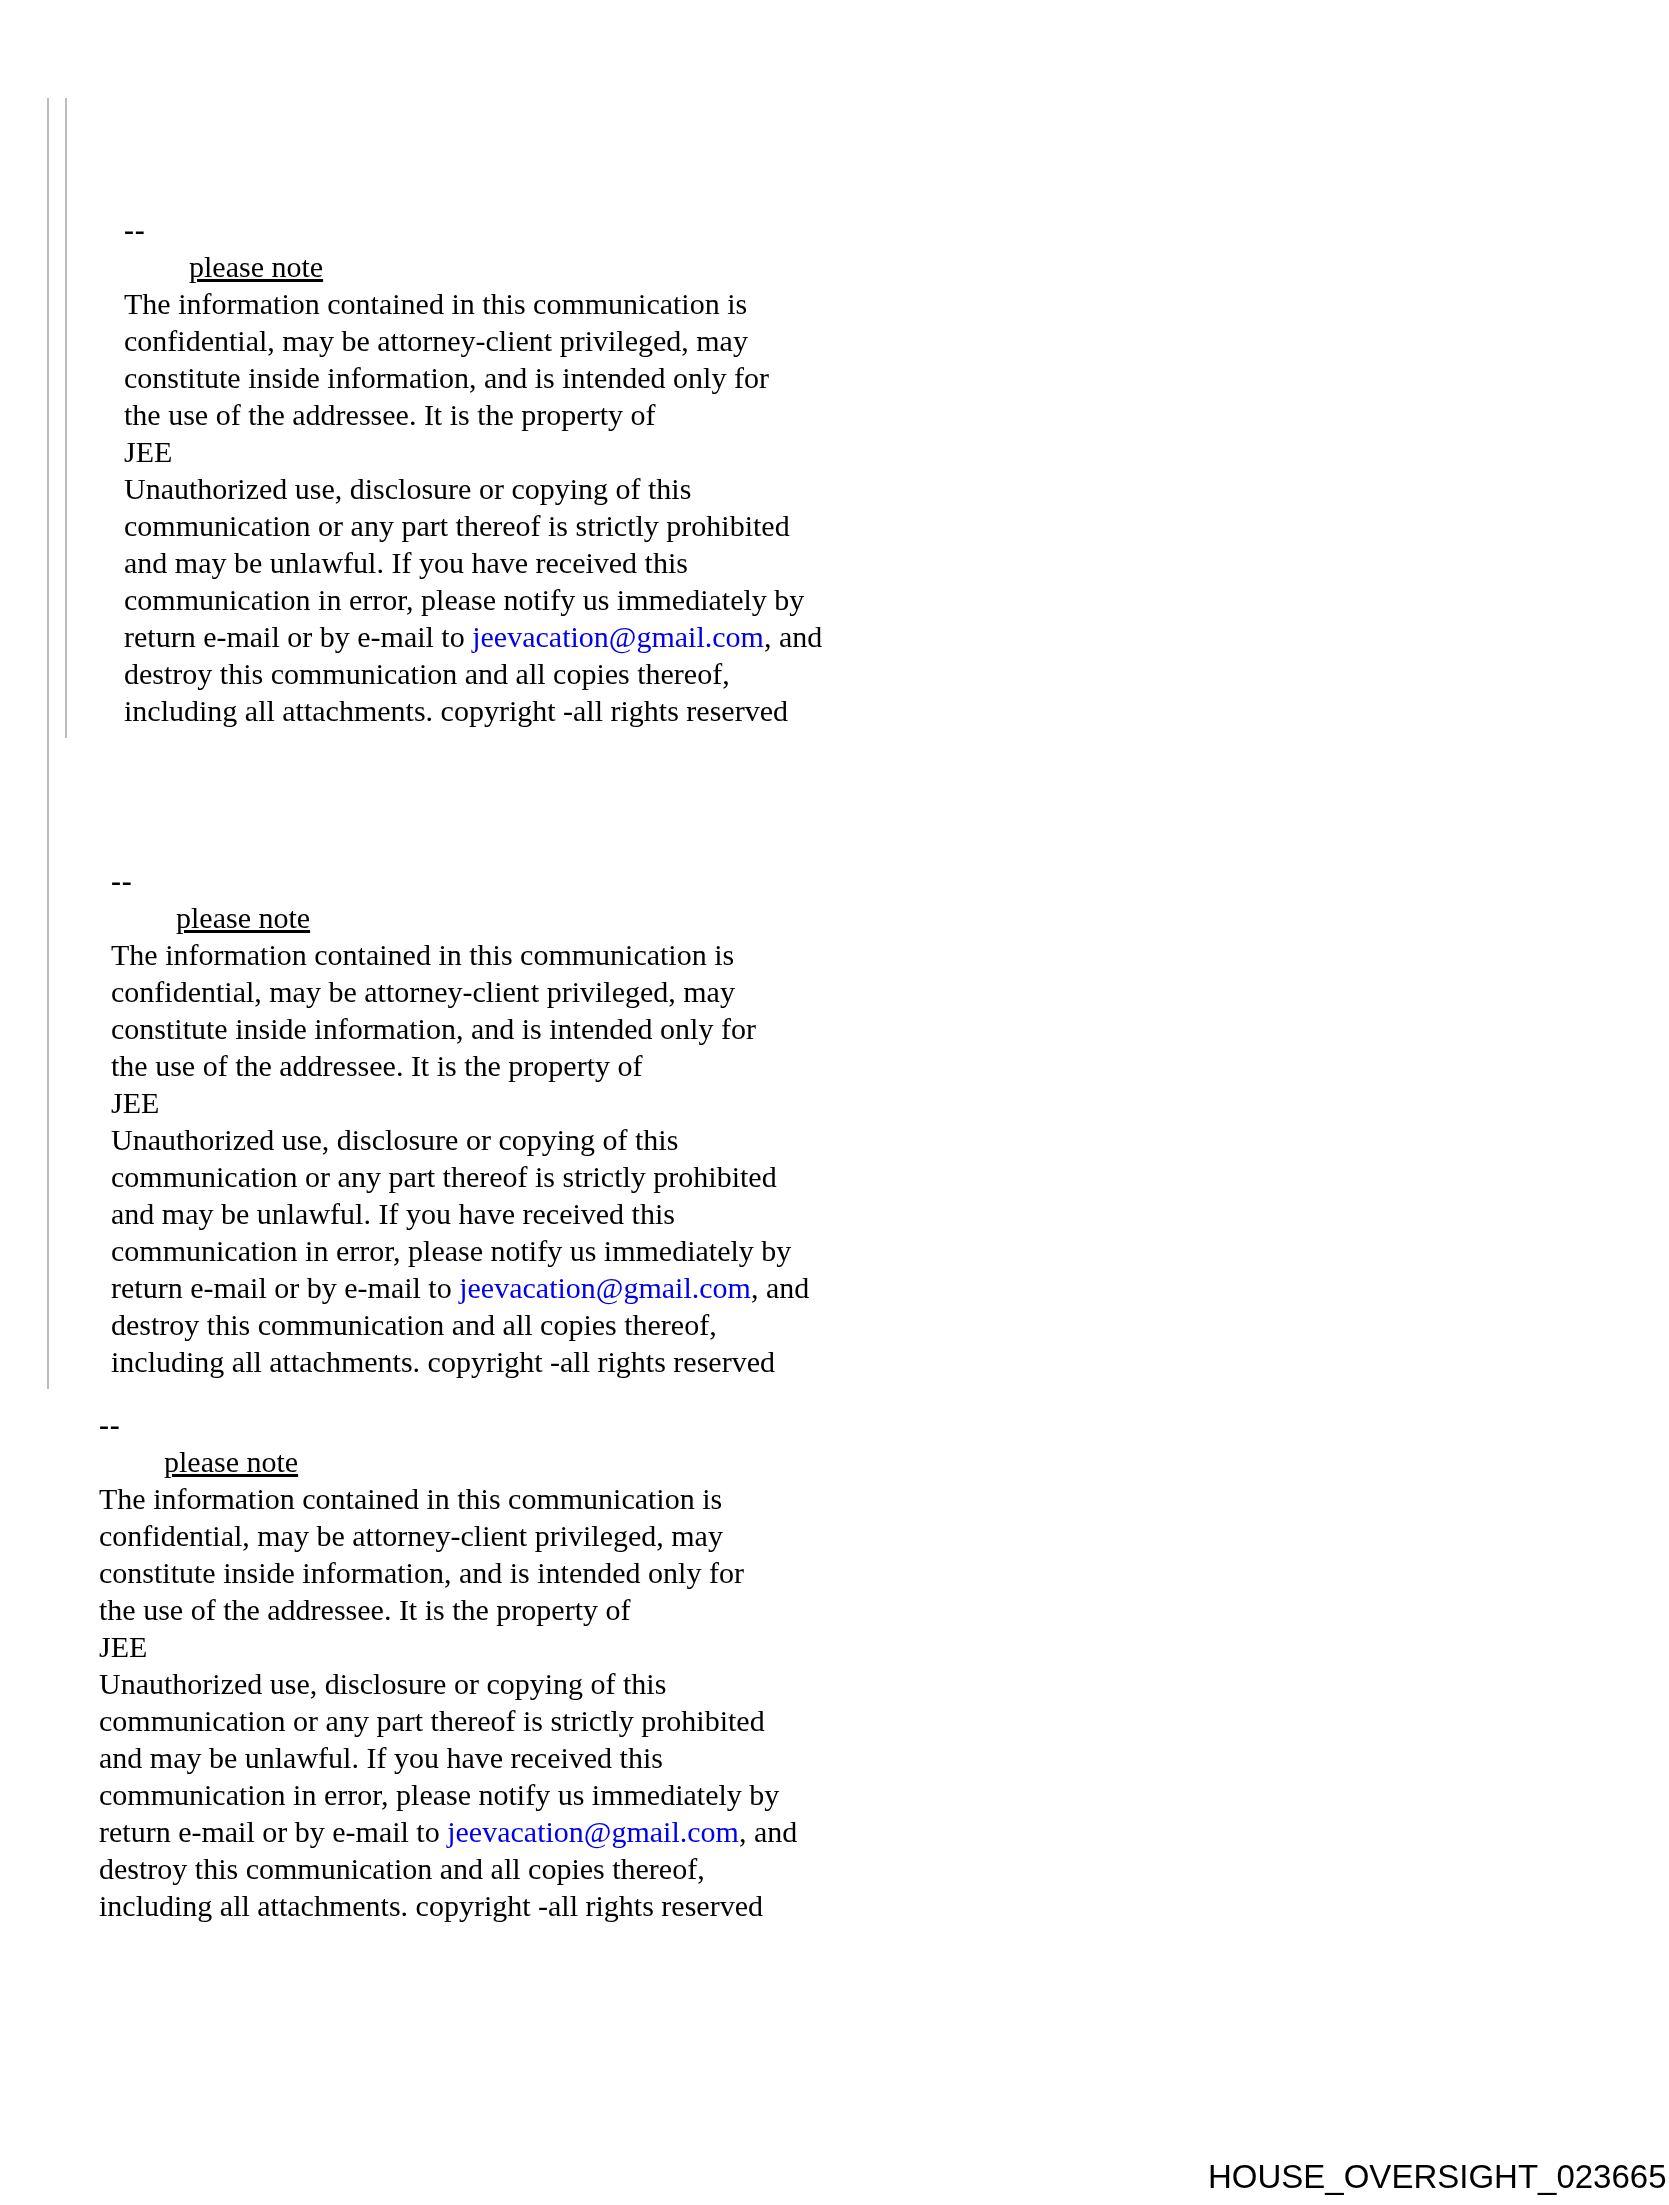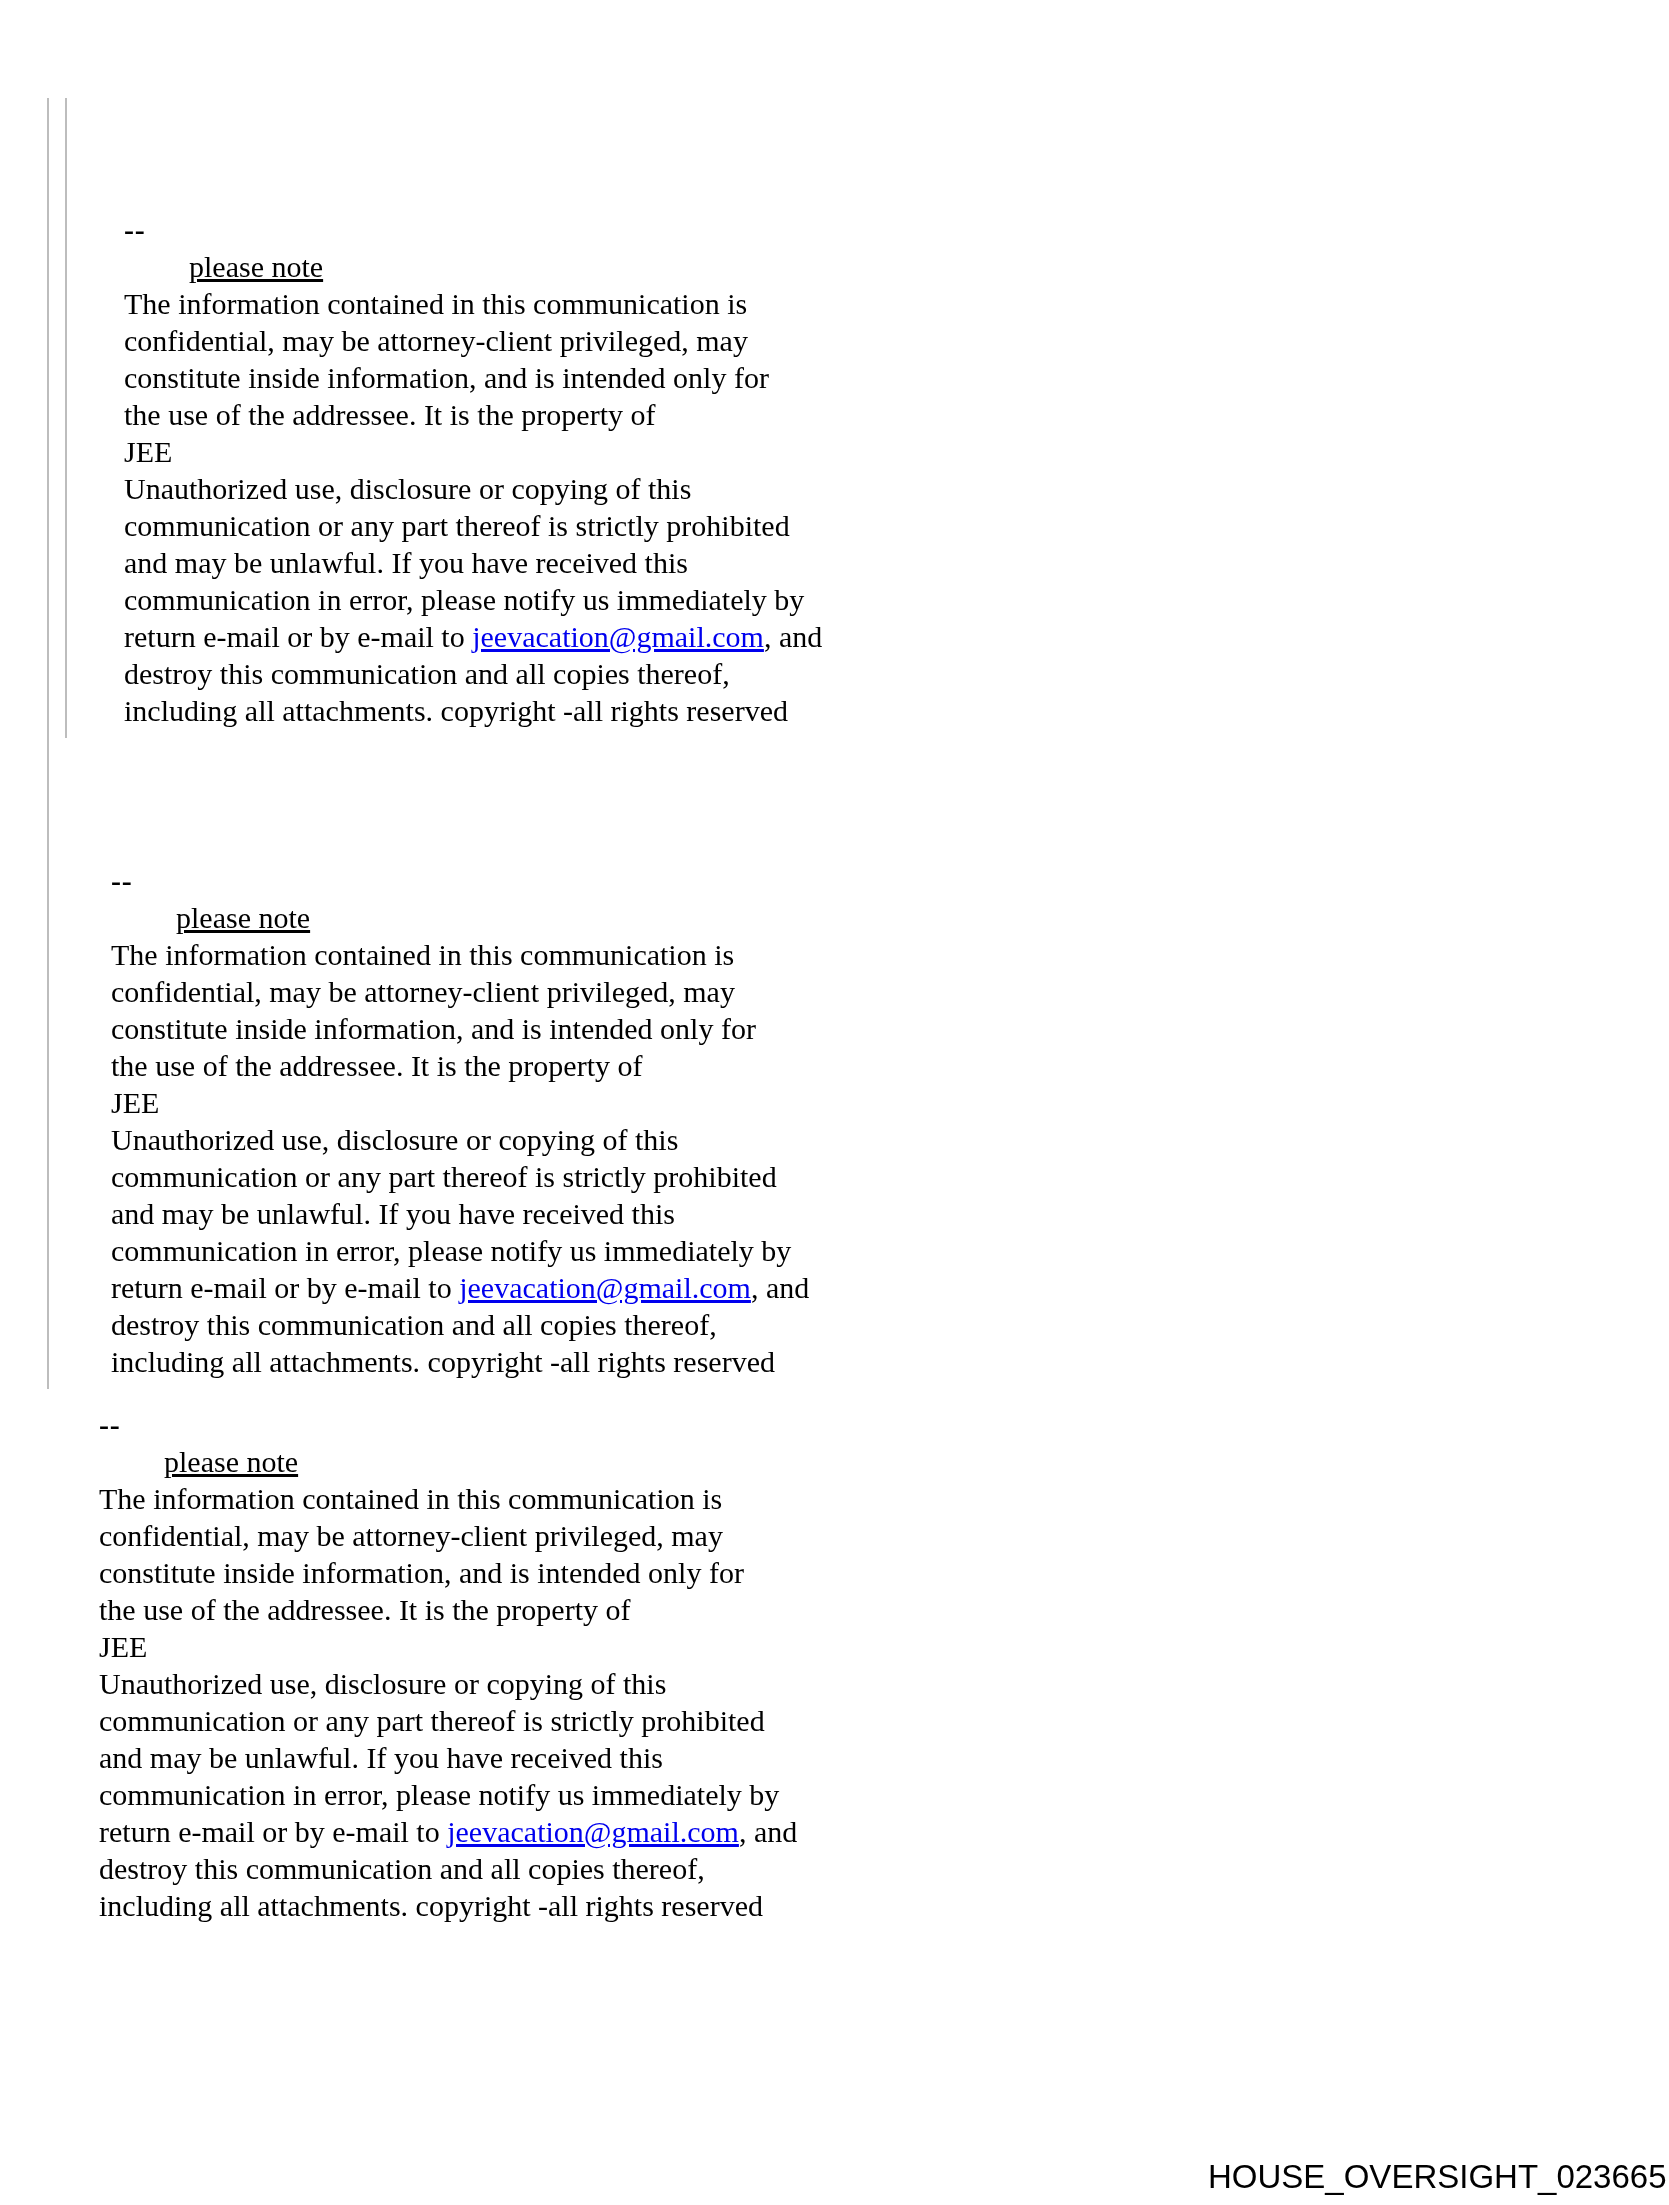--- a/index.html
+++ b/index.html
@@ -28,21 +28,20 @@
   }
   .block.b1 { left: 124px; top: 211px;  }
   .block.b2 { left: 111px; top: 862px; }
   .block.b3 { left: 99px; top: 1406px; }
 
   .block .dashes { font-weight: bold; letter-spacing: 0.7px; }
   .block .note   { padding-left: 65px; text-decoration: underline; }
 
   a.email-link {
     color: #0000ee;
-    text-decoration: underline;
     cursor: pointer;
   }
 
   .bates {
     position: absolute;
     left: 1208px;
     top: 2158px;
     font-family: "Liberation Sans", sans-serif;
     font-size: 33px;
     line-height: 38px;

